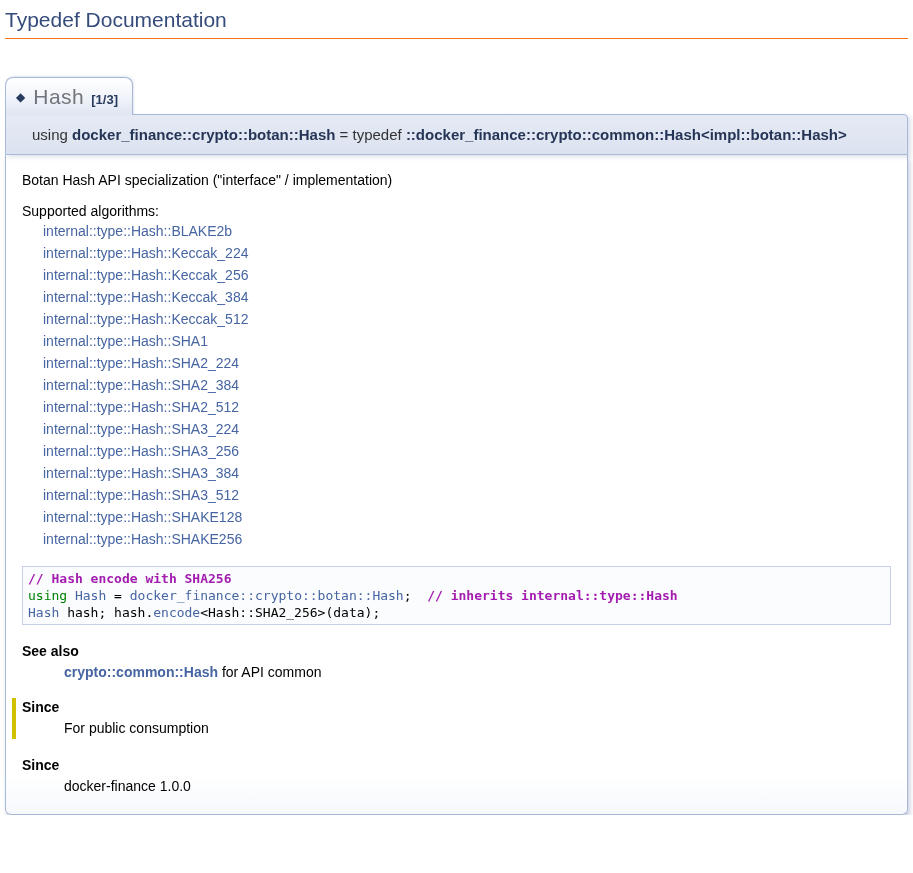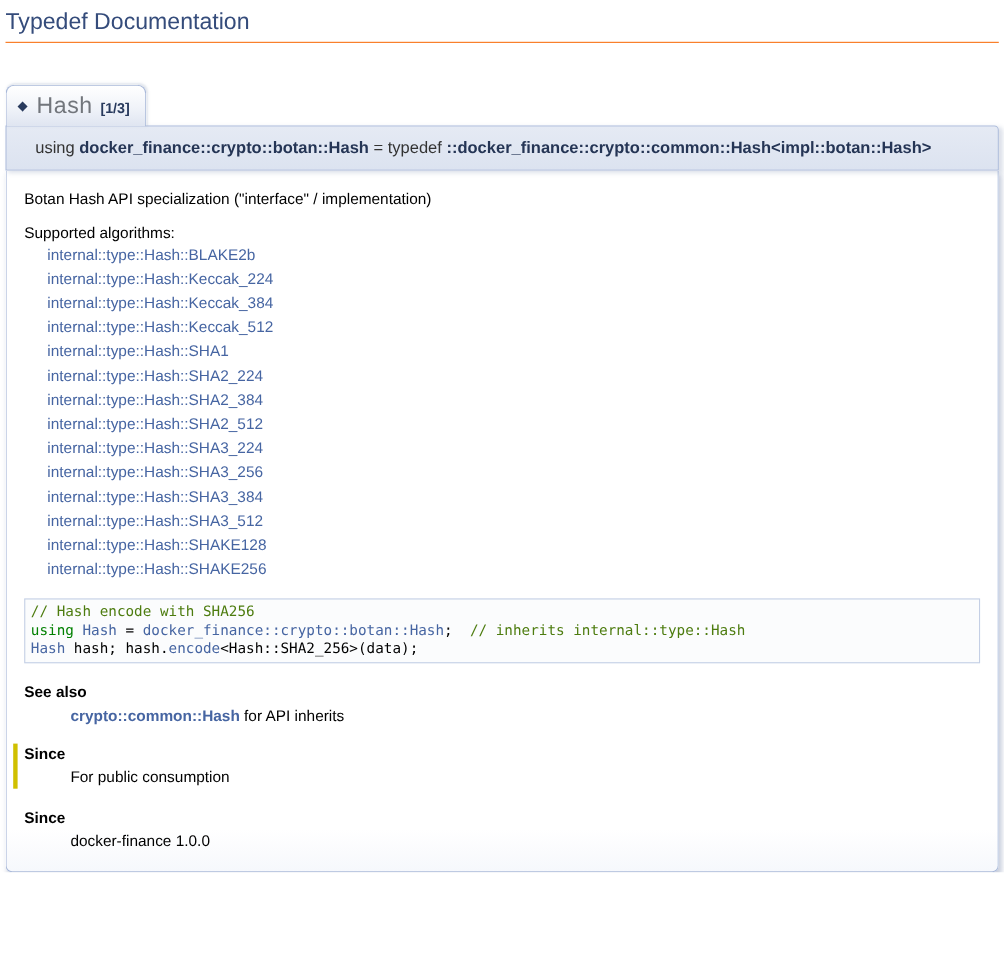--- a/index.html
+++ b/index.html
@@ -95,21 +95,21 @@
     margin-top: 16px;
     border: 1px solid #C4CFE5;
     background: #FBFCFD;
     padding: 3px 5px;
     font-family: "DejaVu Sans Mono", "Liberation Mono", monospace;
     font-size: 13px;
     line-height: 17px;
     color: #000000;
   }
   .fragment .line { white-space: pre; }
-  .code-comment { color: #4d7c0f; }
+  .code-comment { color: #a21caf; font-weight: bold; }
   .code-keyword { color: #008000; }
   .fragment a.code { color: #4665A2; text-decoration: none; }
 
   dl.section { margin: 18px 0 0 0; }
   dl.section dt { font-weight: 700; }
   dl.section dd { margin: 5px 0 0 42px; }
   dl.note {
     border-left: 4px solid #D0C000;
     margin-left: -10px;
     padding: 1px 0 3px 6px;
@@ -139,20 +139,21 @@
 
     <div class="memdoc">
 
       <p>Botan Hash API specialization ("interface" / implementation)</p>
 
       <p>Supported algorithms:</p>
 
       <div class="algorithm-list">
         <a href="#">internal::type::Hash::BLAKE2b</a>
         <a href="#">internal::type::Hash::Keccak_224</a>
+        <a href="#">internal::type::Hash::Keccak_256</a>
         <a href="#">internal::type::Hash::Keccak_384</a>
         <a href="#">internal::type::Hash::Keccak_512</a>
         <a href="#">internal::type::Hash::SHA1</a>
         <a href="#">internal::type::Hash::SHA2_224</a>
         <a href="#">internal::type::Hash::SHA2_384</a>
         <a href="#">internal::type::Hash::SHA2_512</a>
         <a href="#">internal::type::Hash::SHA3_224</a>
         <a href="#">internal::type::Hash::SHA3_256</a>
         <a href="#">internal::type::Hash::SHA3_384</a>
         <a href="#">internal::type::Hash::SHA3_512</a>
@@ -162,21 +163,21 @@
 
 
       <div class="fragment">
         <div class="line"><span class="code-comment">// Hash encode with SHA256</span></div>
         <div class="line"><span class="code-keyword">using</span><span> </span><a href="#" class="code">Hash</a><span> = </span><a href="#" class="code">docker_finance::crypto::botan::Hash</a><span>;  </span><span class="code-comment">// inherits internal::type::Hash</span></div>
         <div class="line"><a href="#" class="code">Hash</a><span> hash; hash.</span><a href="#" class="code">encode</a><span>&lt;Hash::SHA2_256&gt;(data);</span></div>
       </div>
 
       <dl class="section see">
         <dt>See also</dt>
-        <dd><a href="#" class="el-link">crypto::common::Hash</a><span> for API inherits</span></dd>
+        <dd><a href="#" class="el-link">crypto::common::Hash</a><span> for API common</span></dd>
       </dl>
 
       <dl class="section note">
         <dt>Since</dt>
         <dd>For public consumption</dd>
       </dl>
 
       <dl class="section since">
         <dt>Since</dt>
         <dd>docker-finance 1.0.0</dd>

